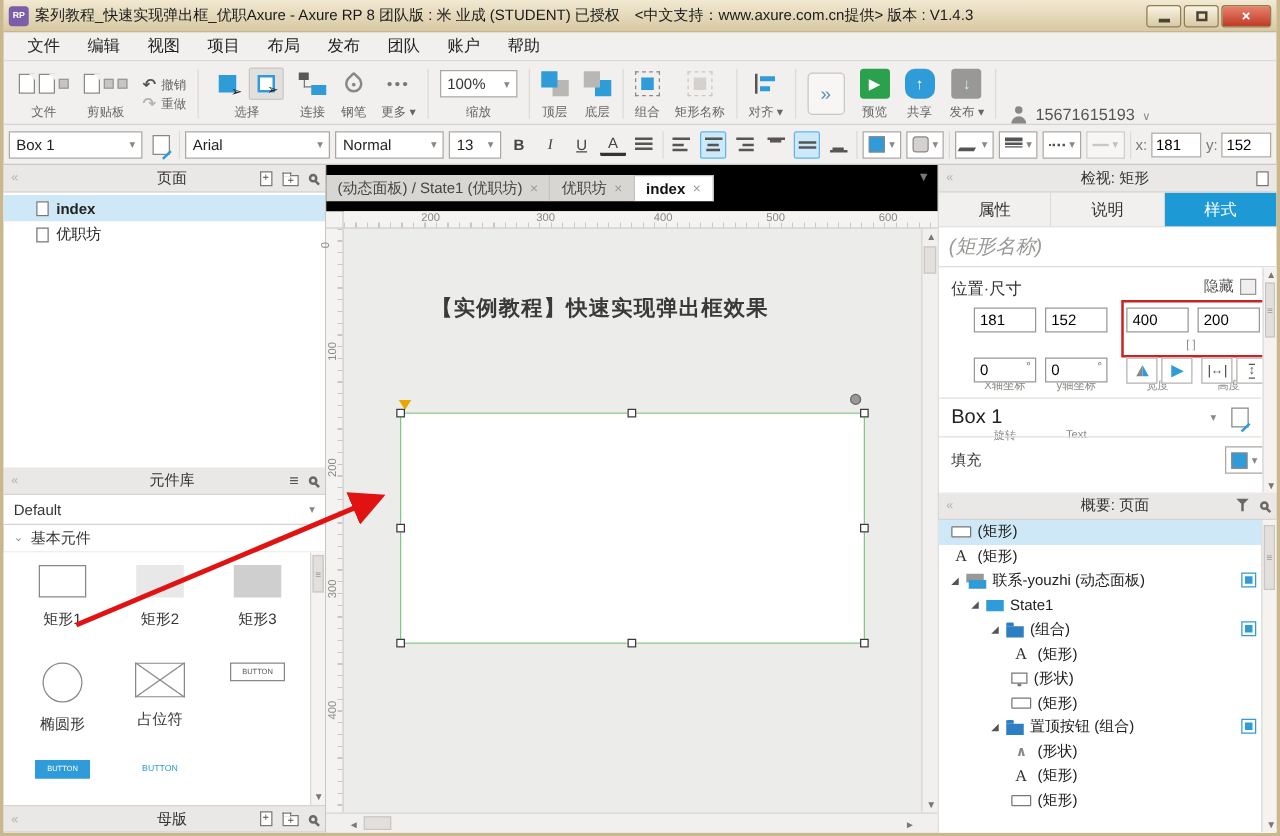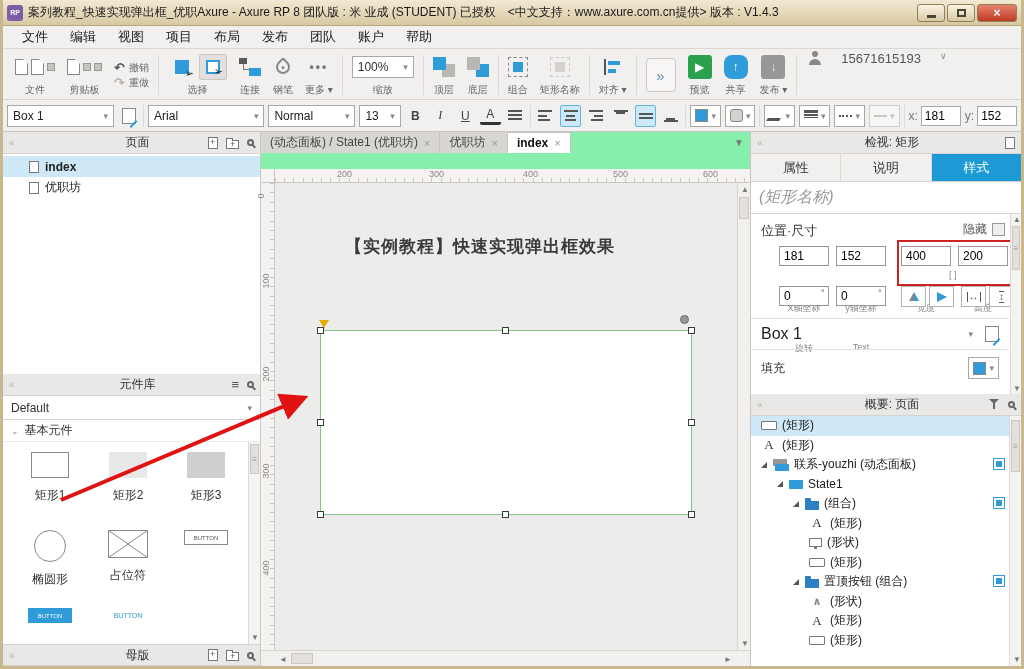--- a/index.html
+++ b/index.html
@@ -65,21 +65,21 @@
   .align-icon::before { content:""; position:absolute; left:2px; top:2px; width:12px; height:4px; background:#2f9bd8; }
   .align-icon::after { content:""; position:absolute; left:2px; bottom:2px; width:8px; height:4px; background:#2f9bd8; }
   .expandbtn { width:30px; height:34px; border:1px solid #c9c6c3; border-radius:4px; background:#f7f6f4;
     display:flex; align-items:center; justify-content:center; font-size:15px; color:#5a8fb8; margin-top:4px; }
   .bigbtn { width:24px; height:24px; border-radius:3px; display:flex; align-items:center; justify-content:center; color:#fff; font-size:12px; }
   .bigbtn.preview { background:#2ba04d; }
   .bigbtn.share { background:#2f9bd8; border-radius:8px; }
   .bigbtn.publish { background:#9a9896; position:relative; }
   .bigbtn.publish::before { content:""; position:absolute; top:0; left:0; right:0; height:4px; background:#d628c; }
   .bigbtn.publish span { color:#cfe9fa; }
-  .account { display:flex; align-items:flex-start; gap:19px; padding:0 8px; color:#555; font-size:13px; }
+  .account { display:flex; align-items:flex-end; gap:6px; padding:0 8px; color:#555; font-size:13px; }
   .person { width:14px; height:14px; position:relative; }
   .person::before { content:""; position:absolute; left:4px; top:0; width:6px; height:6px; border-radius:50%; background:#8a8886; }
   .person::after { content:""; position:absolute; left:1px; bottom:0; width:12px; height:6px; border-radius:6px 6px 0 0; background:#8a8886; }
   .chev { font-size:9px; color:#888; }
   
   #stylebar { height:32px; background:#f1f0ee; border-bottom:1px solid #c9c6c3;
     display:flex; align-items:center; padding:0 4px; gap:4px; overflow:hidden; white-space:nowrap; }
   .sb-select { height:22px; background:#fff; border:1px solid #aaa7a4; display:inline-flex;
     align-items:center; justify-content:space-between; padding:0 5px; font-size:12px; color:#222; }
   .sb-btn { width:23px; height:22px; display:inline-flex; align-items:center; justify-content:center;
@@ -141,21 +141,21 @@
   .w-image .sun { position:absolute; top:4px; right:7px; width:6px; height:6px; border-radius:50%; background:#b5b2af; }
   .w-ph { width:40px; height:28px; }
   .w-btn1 { width:44px; height:15px; border:1px solid #8a8886; background:#fff; color:#555; font-size:6px; display:flex; align-items:center; justify-content:center; }
   .w-btn2 { width:44px; height:15px; background:#2f9bd8; color:#fff; font-size:6px; display:flex; align-items:center; justify-content:center; }
   .w-btn3 { color:#2f9bd8; font-size:7px; padding-top:4px; }
   .wscroll { position:absolute; right:0; top:0; bottom:0; width:12px; background:#f4f3f1; border-left:1px solid #dcd9d6; }
   .wscroll .thumb { position:absolute; top:2px; left:1px; width:9px; height:30px; background:#e2dfdc; border:1px solid #c9c6c3;
     display:flex; align-items:center; justify-content:center; color:#9a9896; font-size:8px; }
   .wscroll .arr { position:absolute; bottom:2px; left:2px; font-size:8px; color:#7a7876; }
   
-  #tabbar { height:37px; background:#86efac; display:flex; align-items:flex-start; flex:none; position:relative; }
+  #tabbar { height:37px; background:#000000; display:flex; align-items:center; flex:none; position:relative; }
   .tab { height:21px; display:flex; align-items:center; gap:6px; padding:0 9px; font-size:12px; color:#444;
     border-right:1px solid #c5c2bf; background:#d8d6d3; }
   .tab.active { background:#fff; font-weight:bold; color:#111; border-top:1px solid #c5c2bf; }
   .tab .x { color:#999; font-size:11px; font-weight:normal; }
   .tabdrop { position:absolute; right:6px; top:5px; color:#7a7876; font-size:10px; }
   #rulerrow { height:14px; display:flex; flex:none; }
   .rcorner { width:14px; height:14px; background:#f4f3f1; border-right:1px solid #c9c6c3; border-bottom:1px solid #c9c6c3; }
   #hruler { flex:1; position:relative; background:#f4f3f1; border-bottom:1px solid #c9c6c3;
     background-image:repeating-linear-gradient(90deg,#c9c6c3 0 1px,transparent 1px 9.2px);
     background-size:100% 4px; background-position:0 bottom; background-repeat:no-repeat; }
@@ -199,21 +199,21 @@
     display:flex; align-items:center; justify-content:center; top:72px; }
   .fliph { display:flex; }
   .fliph i { width:0; height:0; border-bottom:9px solid #8a8886; border-left:5px solid transparent; }
   .fliph i+i { border-bottom-color:#2f9bd8; border-left:none; border-right:5px solid transparent; }
   .flipv { width:0; height:0; border-left:10px solid #2f9bd8; border-top:5px solid transparent; border-bottom:5px solid transparent; }
   .hfit { font-size:10px; color:#555; border-left:1px solid #555; border-right:1px solid #555; line-height:10px; padding:0 1px;}
   .vfit { font-size:10px; color:#555; border-top:1px solid #555; border-bottom:1px solid #555; line-height:10px;}
   .stylename-row { position:absolute; left:0; right:12px; top:104px; height:32px; border-top:1px solid #e2dfdc;
     border-bottom:1px solid #e2dfdc; display:flex; align-items:center; padding:0 10px; }
   .stylename-row .sn { font-size:16px; color:#222; }
-  .fill-row { position:absolute; left:0; right:12px; top:140px; height:28px; display:flex; align-items:center; padding:0 10px; }
+  .fill-row { position:absolute; left:0; right:0; top:140px; height:28px; display:flex; align-items:center; padding:0 10px; }
   .ibody-scroll { position:absolute; right:0; top:0; bottom:0; width:11px; background:#f4f3f1; border-left:1px solid #dcd9d6; }
   .ibody-scroll .arrt { position:absolute; top:1px; left:2px; font-size:8px; color:#7a7876; }
   .ibody-scroll .thumb { position:absolute; top:12px; left:1px; width:8px; height:44px; background:#e2dfdc; border:1px solid #c9c6c3;
     display:flex; align-items:center; justify-content:center; color:#9a9896; font-size:8px; }
   .ibody-scroll .arrb { position:absolute; bottom:1px; left:2px; font-size:8px; color:#7a7876; }
   
   .icon-funnel { position:relative; width:11px; height:11px; }
   .icon-funnel::before { content:""; position:absolute; top:0; left:0; border-style:solid;
     border-width:5px 5px 0 5px; border-color:#6a6866 transparent transparent transparent; }
   .icon-funnel::after { content:""; position:absolute; top:4px; left:4px; width:2px; height:6px; background:#6a6866; }

